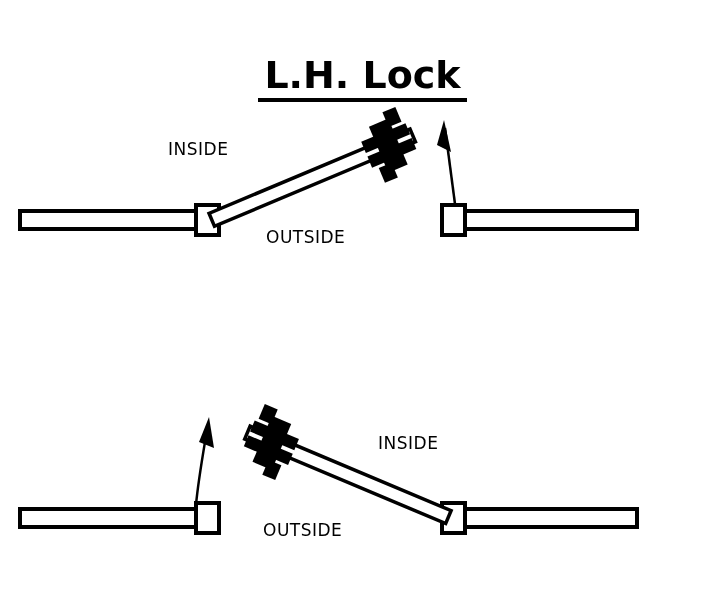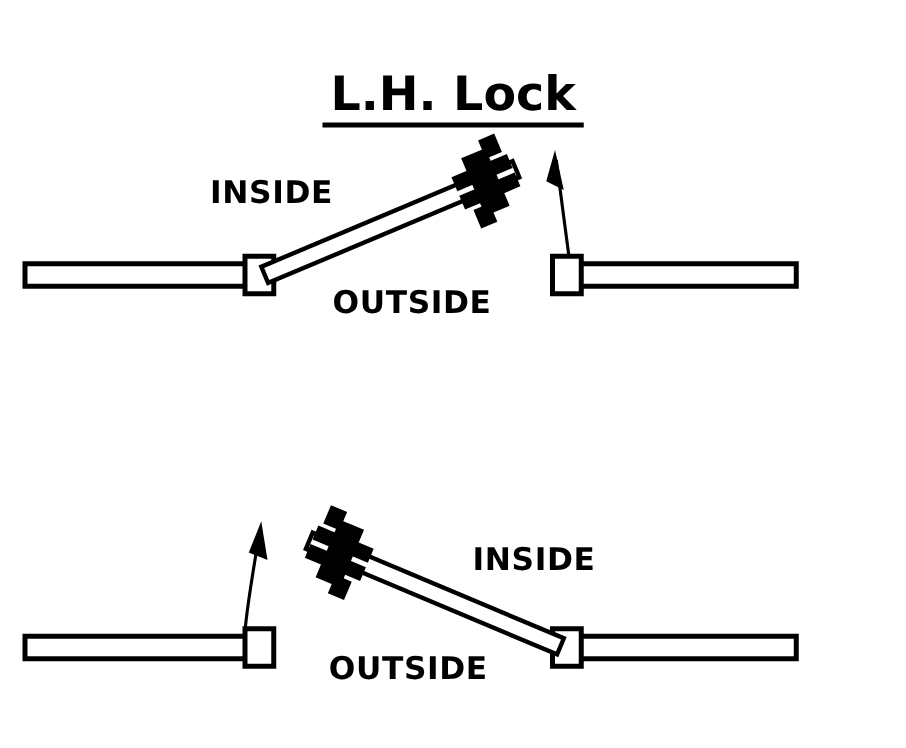--- a/index.html
+++ b/index.html
@@ -55,22 +55,22 @@
     left: 0;
     top: 0;
     width: 725px;
     height: 300px;
     display: block;
   }
 
   .side-label {
     position: absolute;
     font-family: "DejaVu Sans", sans-serif;
-    font-weight: bold;
-    font-size: 25px;
+    font-weight: normal;
+    font-size: 17px;
     letter-spacing: 0.5px;
     color: #000000;
     white-space: nowrap;
   }
   #lh-inside  { left: 168px; top: 139px; }
   #lh-outside { left: 266px; top: 227px; }
   #rh-inside  { left: 378px; top: 433px; }
   #rh-outside { left: 263px; top: 520px; }
 </style>
 </head>

